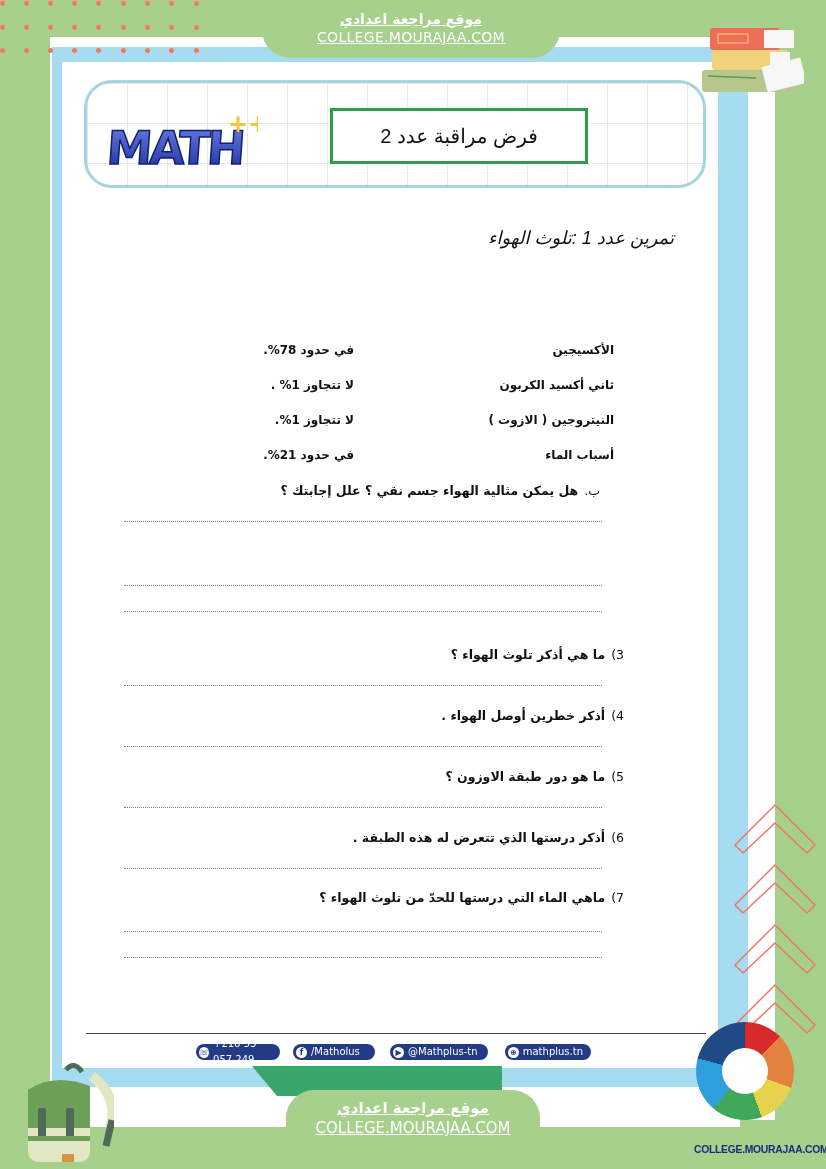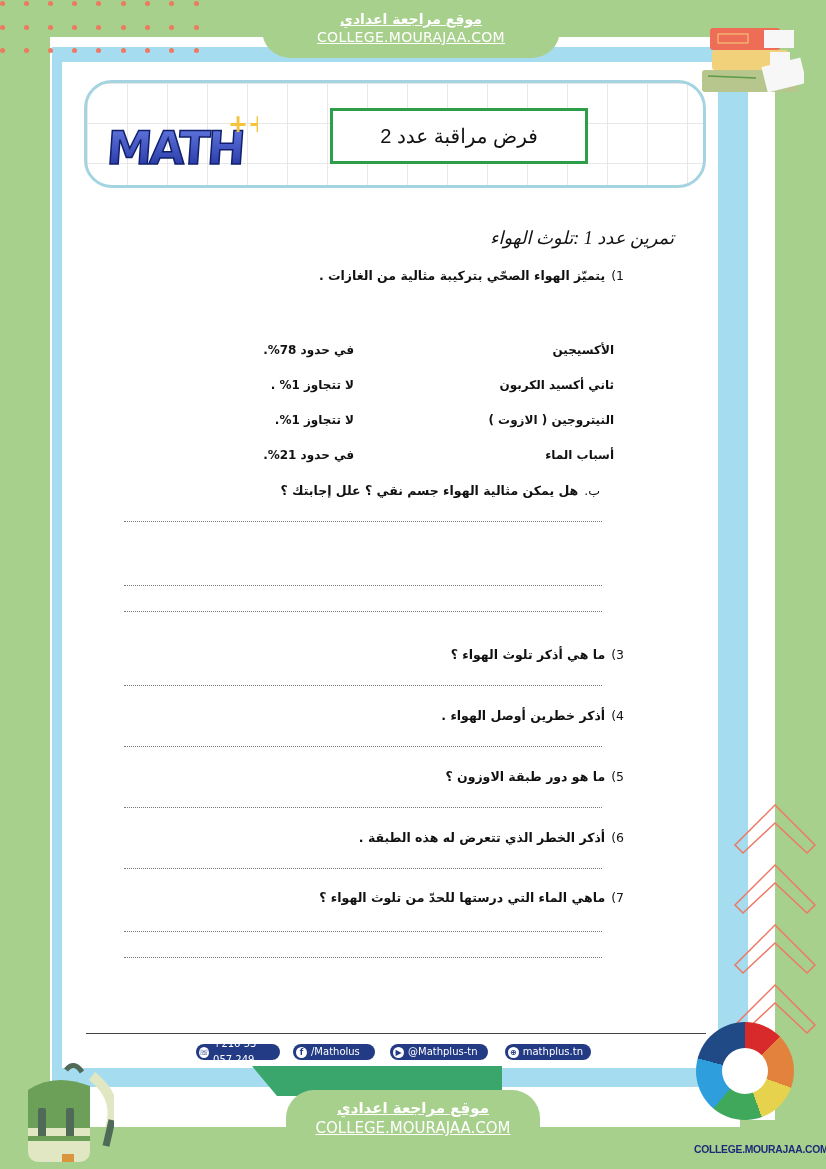--- a/index.html
+++ b/index.html
@@ -37,21 +37,21 @@
   .header-box { position: absolute; left: 84px; top: 80px; width: 622px; height: 108px; border: 3px solid #a5d4e1;
                 border-radius: 28px; background-image: linear-gradient(#e8e8e8 1px, transparent 1px), linear-gradient(90deg, #e8e8e8 1px, transparent 1px);
                 background-size: 40px 40px; background-color: #fff; }
   .math-logo { position: absolute; left: 108px; top: 104px; width: 150px; height: 70px; }
   .title-box { position: absolute; left: 330px; top: 108px; width: 258px; height: 56px; border: 3px solid #2f9e4b; background: #ffffff;
                display: flex; align-items: center; justify-content: center; direction: rtl; font-size: 20px; color: #111; font-family: "Liberation Sans", sans-serif; }
 
   
   .content { position: absolute; left: 84px; top: 195px; width: 620px; height: 840px; direction: rtl; color: #111; font-family: "DejaVu Sans", sans-serif; }
 
-  .ex-title { position: absolute; right: 30px; top: 32px; font-size: 18px; font-family: Liberation Serif, serif; font-style: italic; }
+  .ex-title { position: absolute; right: 30px; top: 32px; font-size: 18px; font-family: Liberation Sans, sans-serif; font-style: italic; }
   .q { position: absolute; right: 80px; font-size: 12.5px; font-weight: bold; white-space: nowrap; }
   .q .num { font-weight: normal; margin-left: 6px; }
   .dotline { position: absolute; left: 40px; width: 478px; border-top: 1px dotted #777; height: 0; }
 
   .match-row { position: absolute; font-size: 12px; font-weight: bold; white-space: nowrap; }
 
   .footer-line { position: absolute; left: 86px; top: 1033px; width: 620px; height: 1px; background: #444; }
   .social { position: absolute; top: 1044px; height: 16px; border-radius: 8px; background: #233a84; color: #fff;
             font-size: 10px; line-height: 16px; padding: 0 8px 0 3px; display: flex; align-items: center; gap: 4px; }
   .social .ic { width: 11px; height: 11px; border-radius: 50%; background: #fff; color: #233a84; font-size: 8px; line-height: 11px; text-align: center; font-weight: bold; }
@@ -133,23 +133,20 @@
   <text x="2" y="60" font-family="DejaVu Sans, sans-serif" font-weight="bold" font-size="46" fill="url(#mg)" stroke="#10206a" stroke-width="1.5" letter-spacing="-3" transform="skewX(-4)">MATH</text>
   <text x="120" y="28" font-family="DejaVu Sans, sans-serif" font-weight="bold" font-size="24" fill="#f4c53c">++</text>
 </svg>
 <div class="title-box">
   <span>فرض مراقبة عدد 2</span>
 </div>
 
 <div class="content">
   <div class="ex-title">تمرين عدد 1 :تلوث الهواء</div>
 
-  <div class="q" style="top:73px;right:80px">
-    <span class="num">1)</span><span>يتميّز الهواء الصحّي بتركيبة مثالية من الغازات .</span>
-  </div>
 
   <div class="match-row" style="top:148px;right:90px">الأكسيجين</div>
   <div class="match-row" style="top:148px;right:350px">في حدود 78%.</div>
   <div class="match-row" style="top:183px;right:90px">ثاني أكسيد الكربون</div>
   <div class="match-row" style="top:183px;right:350px">لا تتجاوز 1% .</div>
   <div class="match-row" style="top:218px;right:90px">النيتروجين ( الازوت )</div>
   <div class="match-row" style="top:218px;right:350px">لا تتجاوز 1%.</div>
   <div class="match-row" style="top:253px;right:90px">أسباب الماء</div>
   <div class="match-row" style="top:253px;right:350px">في حدود 21%.</div>
 
@@ -170,21 +167,21 @@
     <span class="num">4)</span><span>أذكر خطرين أوصل الهواء .</span>
   </div>
   <div class="dotline" style="top:551px"></div>
 
   <div class="q" style="top:574px">
     <span class="num">5)</span><span>ما هو دور طبقة الاوزون ؟</span>
   </div>
   <div class="dotline" style="top:612px"></div>
 
   <div class="q" style="top:635px">
-    <span class="num">6)</span><span>أذكر الخطر الذي تتعرض له هذه الطبقة .</span>
+    <span class="num">6)</span><span>أذكر درستها الذي تتعرض له هذه الطبقة .</span>
   </div>
   <div class="dotline" style="top:673px"></div>
 
   <div class="q" style="top:695px">
     <span class="num">7)</span><span>ماهي الماء التي درستها للحدّ من تلوث الهواء ؟</span>
   </div>
   <div class="dotline" style="top:736px"></div>
   <div class="dotline" style="top:762px"></div>
 </div>
 

